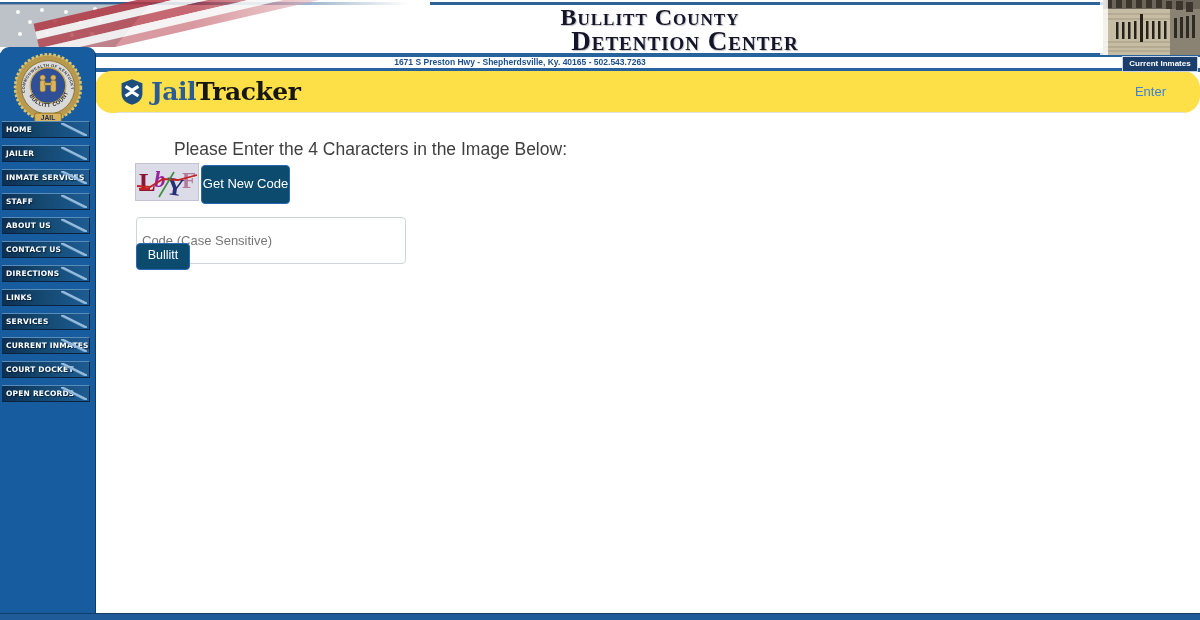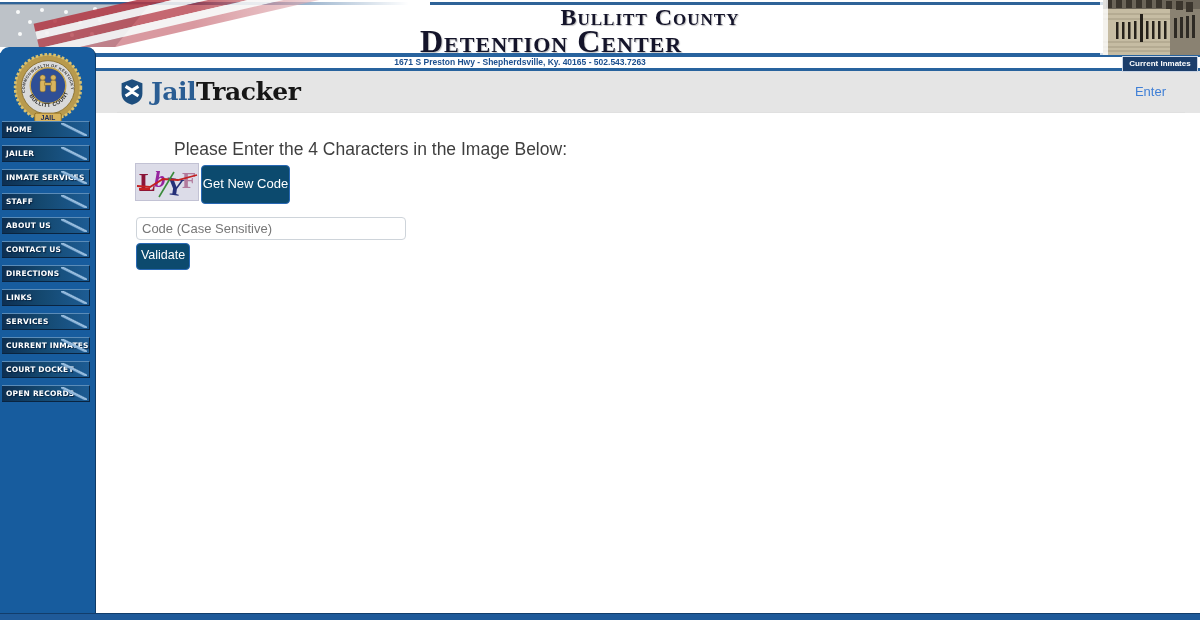--- a/index.html
+++ b/index.html
@@ -9,33 +9,33 @@
   
   .top-line{position:absolute;left:0;top:2px;width:1200px;height:3px;background:#2f6398;z-index:1;}
   .flag{position:absolute;left:0;top:0;width:430px;height:47px;z-index:2;}
   .building{position:absolute;left:1100px;top:0;width:100px;height:55px;z-index:3;}
 
   .title-block{position:absolute;left:350px;top:5px;width:600px;z-index:2;
                font-family:"Liberation Serif",serif;font-weight:bold;
                font-variant:small-caps;color:#14142a;letter-spacing:1px;
                text-shadow:1px 1px 1px rgba(0,0,0,0.25), -1px -1px 0 rgba(255,255,255,0.7);}
   .title-l1{font-size:24px;text-align:center;line-height:24px;}
-  .title-l2{font-size:32px;line-height:24px;margin-left:70px;}
+  .title-l2{font-size:27px;text-align:center;line-height:24px;margin-left:70px;}
 
   .stripe{position:absolute;left:0;width:1200px;height:4px;background:#28639e;z-index:2;}
   .stripe.s1{top:53px;}
   .stripe.s2{top:68px;}
   .address-band{position:absolute;left:0;top:56px;width:1040px;height:12px;z-index:2;
                 text-align:center;font-size:8.5px;font-weight:bold;color:#1c4f8e;line-height:13px;}
   .current-inmates{position:absolute;left:1122px;top:56px;width:74px;height:14px;z-index:4;
                    background:#1c3e6b;border:1px solid #c9d4e4;color:#fff;
                    font-size:8px;font-weight:bold;text-align:center;line-height:13px;cursor:pointer;}
 
   
-  .logo-band{position:absolute;left:95px;top:71px;width:1105px;height:42px;background:#e5e5e5;z-index:2;}
+  .logo-band{position:absolute;left:95px;top:71px;width:1105px;height:42px;background:#fde047;z-index:2;border-radius:17px;}
   .logo{position:absolute;left:25px;top:6px;display:flex;align-items:center;}
   .logo-shield{width:24px;height:28px;margin-right:7px;}
   .logo-text{font-family:"DejaVu Serif","Liberation Serif",serif;font-weight:bold;
              font-size:25px;letter-spacing:-0.5px;}
   .logo-jail{color:#2a5d93;}
   .logo-tracker{color:#161616;}
   .login{position:absolute;right:34px;top:13px;font-size:13px;color:#3f7fd6;cursor:pointer;text-decoration:none;}
   .header-divider{position:absolute;left:117px;top:112px;width:1068px;height:1px;background:#e0e0e0;z-index:2;}
 
   
@@ -63,21 +63,21 @@
   .ch2{left:30px;top:10px;font-size:25px;transform:rotate(8deg);}
   .ch3{left:46px;top:5px;font-size:23px;}
   .captcha-lines{position:absolute;left:0;top:0;width:62px;height:36px;}
 
   .btn{background:#0c4a6e;color:#fff;border:1px solid #2868b4;border-radius:4px;
        font-family:"Liberation Sans",sans-serif;text-align:center;cursor:pointer;z-index:2;}
   .btn-newcode{position:absolute;left:201px;top:165px;width:87px;height:37px;font-size:13px;line-height:35px;}
   .btn-validate{position:absolute;left:136px;top:243px;width:52px;height:25px;font-size:12.5px;line-height:23px;}
 
   .code-input{position:absolute;left:136px;top:217px;width:258px;height:21px;z-index:2;
-              border:1px solid #ced4da;border-radius:4px;padding:0 5px;
+              border:1px solid #ced4da;border-radius:4px;padding:12px 5px;
               font-size:13px;color:#333;outline:none;font-family:"Liberation Sans",sans-serif;}
   .code-input::placeholder{color:#777;}
 
   
   .footer-bar{position:absolute;left:0;top:613px;width:1200px;height:7px;z-index:6;
               background:#1f5a99;border-top:1px solid #123d6b;}
 </style>
 </head>
 <body>
 
@@ -261,16 +261,16 @@
       <polyline points="1,22 14,23 27,15 42,16 61,11" fill="none" stroke="#c42121" stroke-width="1.8"></polyline>
       <line x1="3" y1="25" x2="14" y2="25" stroke="#c42121" stroke-width="2.2"></line>
       <line x1="23" y1="33" x2="38" y2="8" stroke="#3a8a3a" stroke-width="1.6"></line>
     </svg>
   </div>
 
   <div class="btn btn-newcode">Get New Code</div>
 
   <input class="code-input" type="text" placeholder="Code (Case Sensitive)" style="">
 
-  <div class="btn btn-validate">Validate</div>
+  <div class="btn btn-validate">Bullitt</div>
 
   <div class="footer-bar"></div>
 </div>
 
 </body></html>

